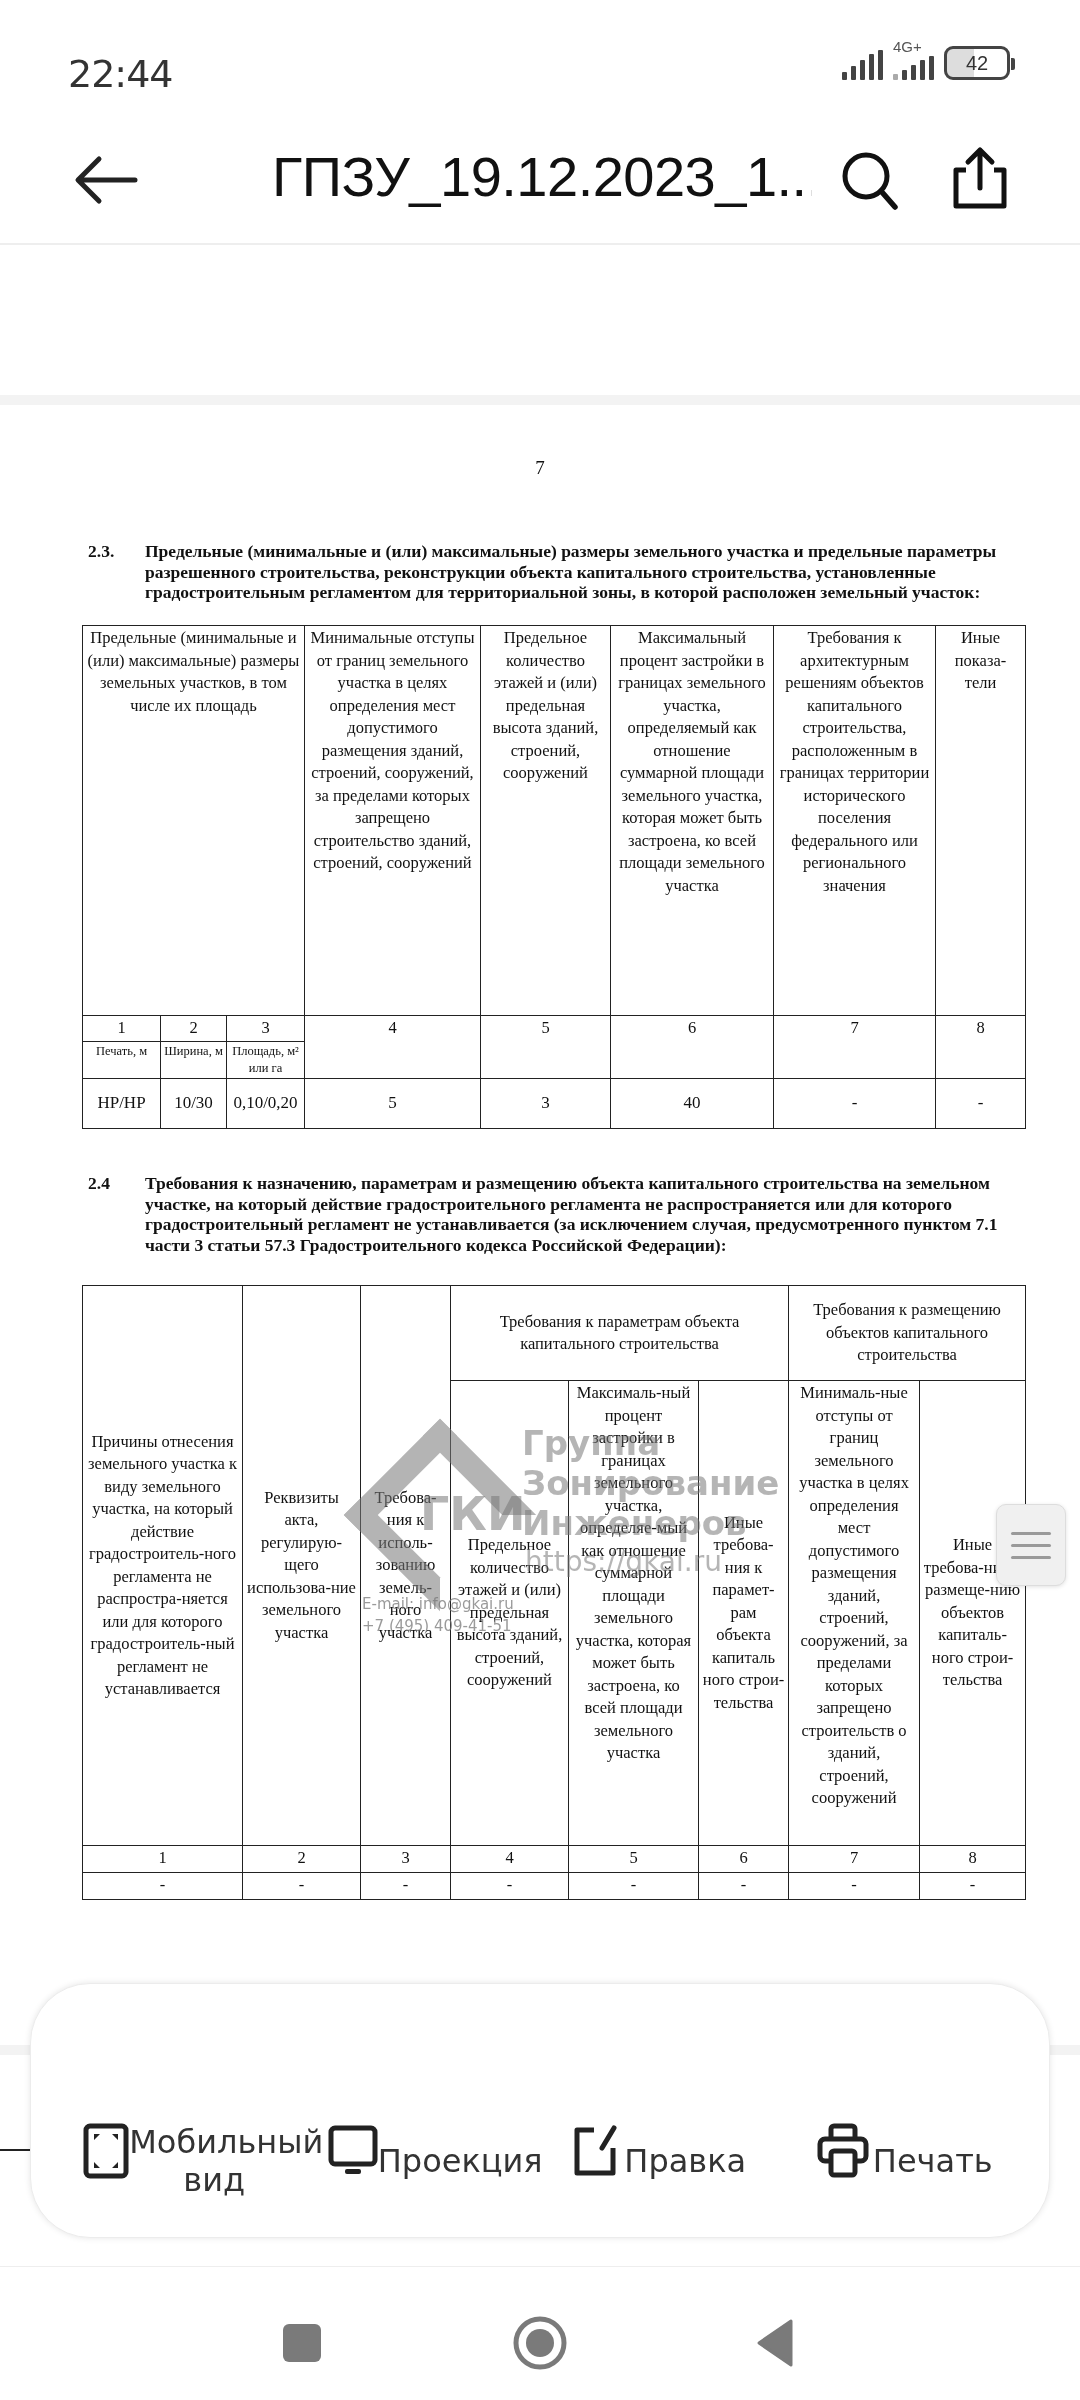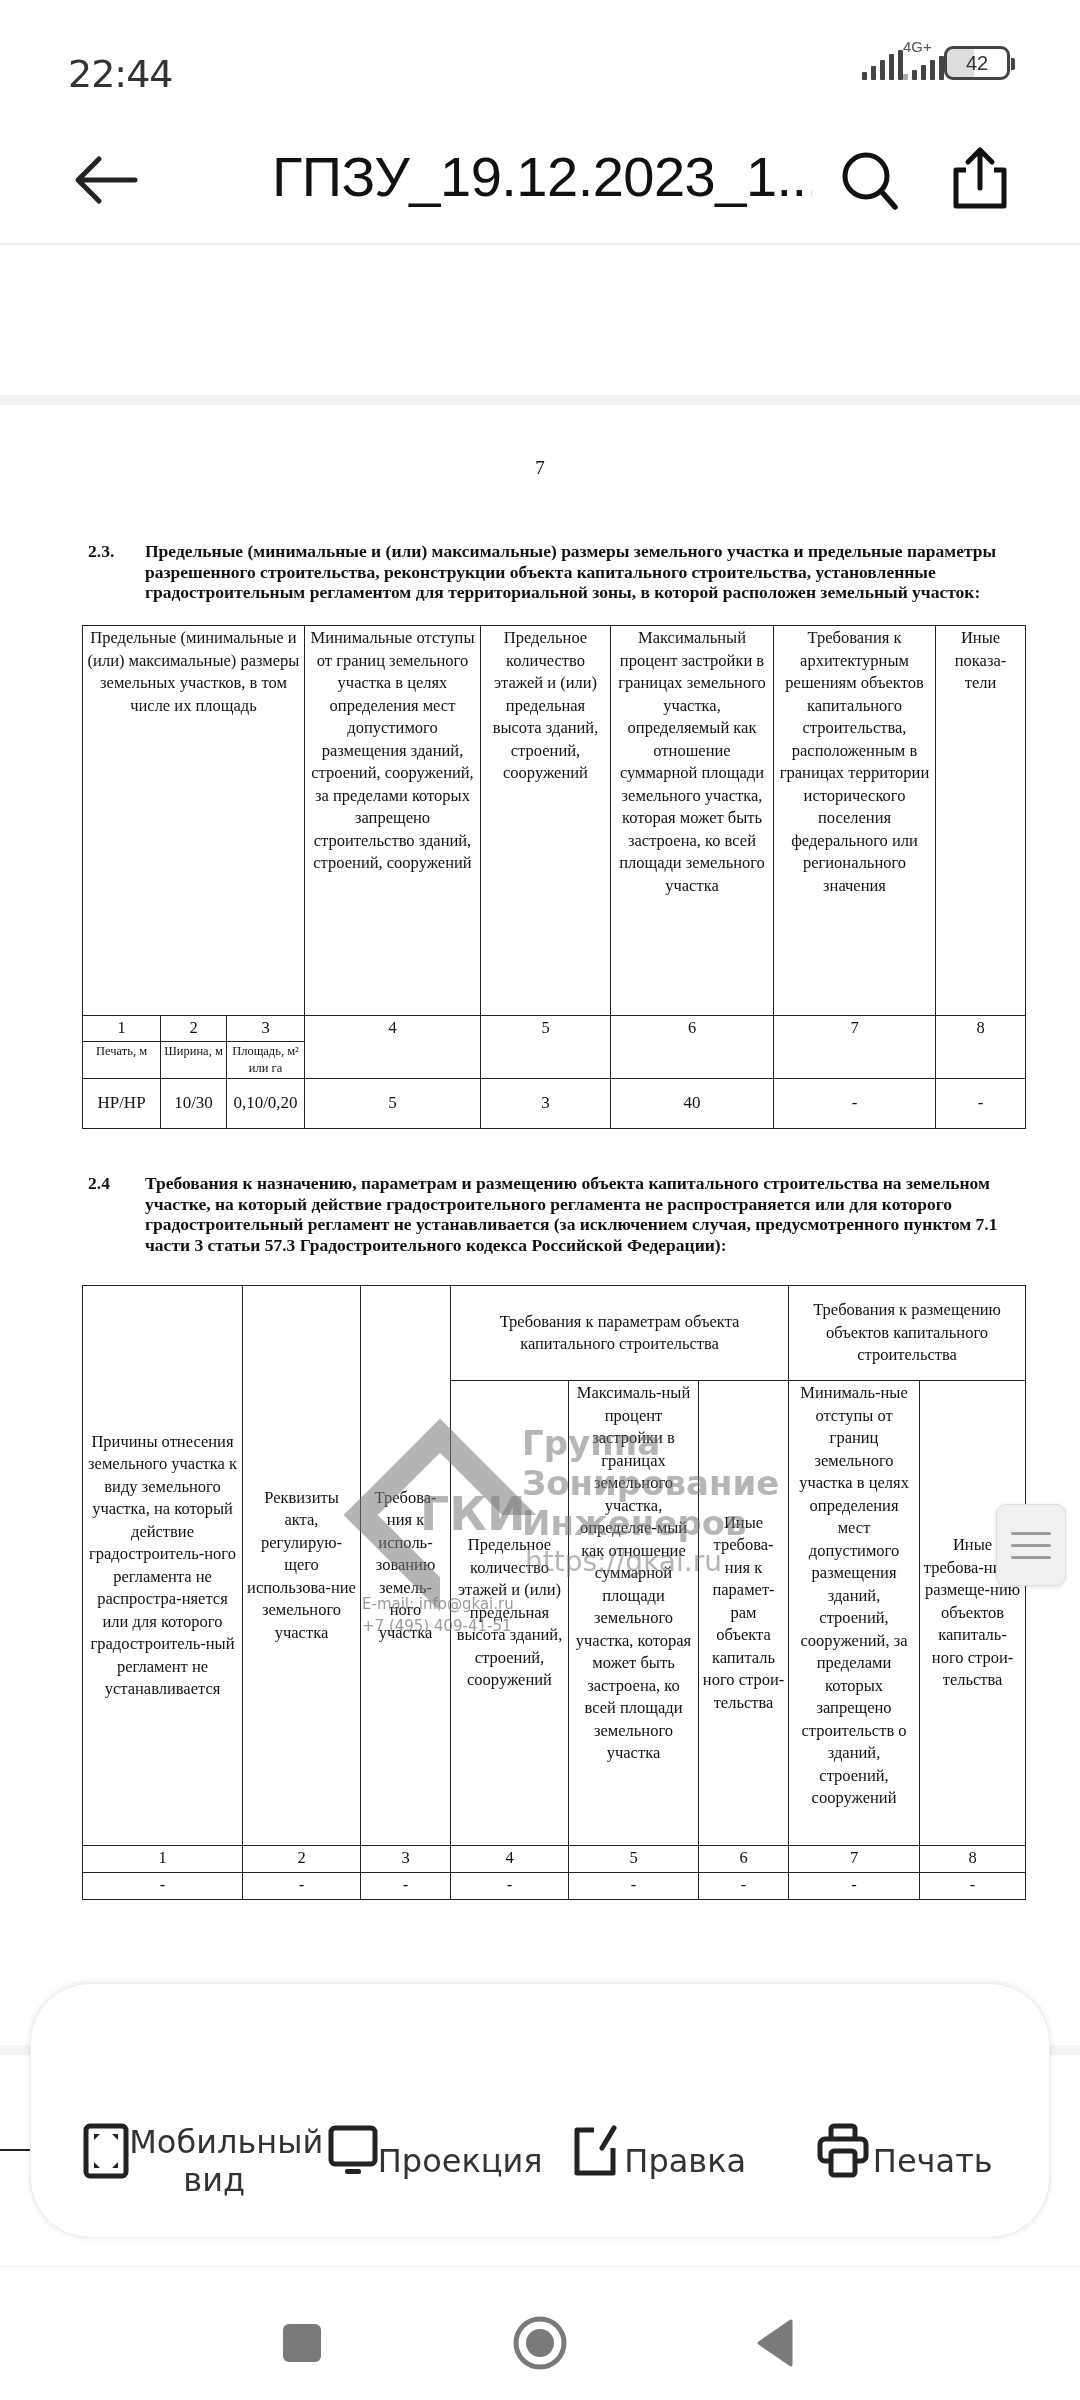--- a/index.html
+++ b/index.html
@@ -2,21 +2,21 @@
 <html><head>
 <meta charset="utf-8">
 <style>
   * { box-sizing: border-box; margin: 0; padding: 0; }
   html, body { width: 1080px; height: 2400px; overflow: hidden; background: #ffffff; }
   body { position: relative; font-family: "Liberation Sans", sans-serif; color: #111; }
 
   
   .status-bar { position: absolute; left: 0; top: 0; width: 1080px; height: 120px; background: #fff; }
   .status-time { position: absolute; left: 68px; top: 52px; font-size: 38px; color: #333; font-family: "DejaVu Sans", sans-serif; letter-spacing: -1px; }
-  .status-right { position: absolute; right: 70px; top: 40px; height: 40px; display: flex; align-items: flex-end; }
+  .status-right { position: absolute; right: 70px; top: 40px; height: 40px; display: flex; align-items: flex-end; gap: 10px; }
   .signal { display: flex; align-items: flex-end; gap: 4px; height: 30px; }
   .signal span { display: block; width: 5px; background: #444; border-radius: 1px; }
   .net-label { position: relative; display: flex; flex-direction: column; align-items: flex-start; }
   .net-label .tag { font-size: 15px; color: #555; line-height: 14px; margin-bottom: 2px; }
   .battery { position: relative; width: 66px; height: 34px; border: 3px solid #444; border-radius: 9px; display: flex; align-items: center; justify-content: center; font-size: 20px; color: #333; background: linear-gradient(90deg, #ddd 45%, #fff 45%); }
   .battery::after { content: ""; position: absolute; right: -8px; top: 9px; width: 4px; height: 12px; background: #444; border-radius: 0 2px 2px 0; }
 
   
   .app-header { position: absolute; left: 0; top: 120px; width: 1080px; height: 125px; background: #fff; border-bottom: 2px solid #eeeeee; }
   .back-btn { position: absolute; left: 66px; top: 20px; width: 80px; height: 80px; display: flex; align-items: center; justify-content: center; cursor: pointer; }

